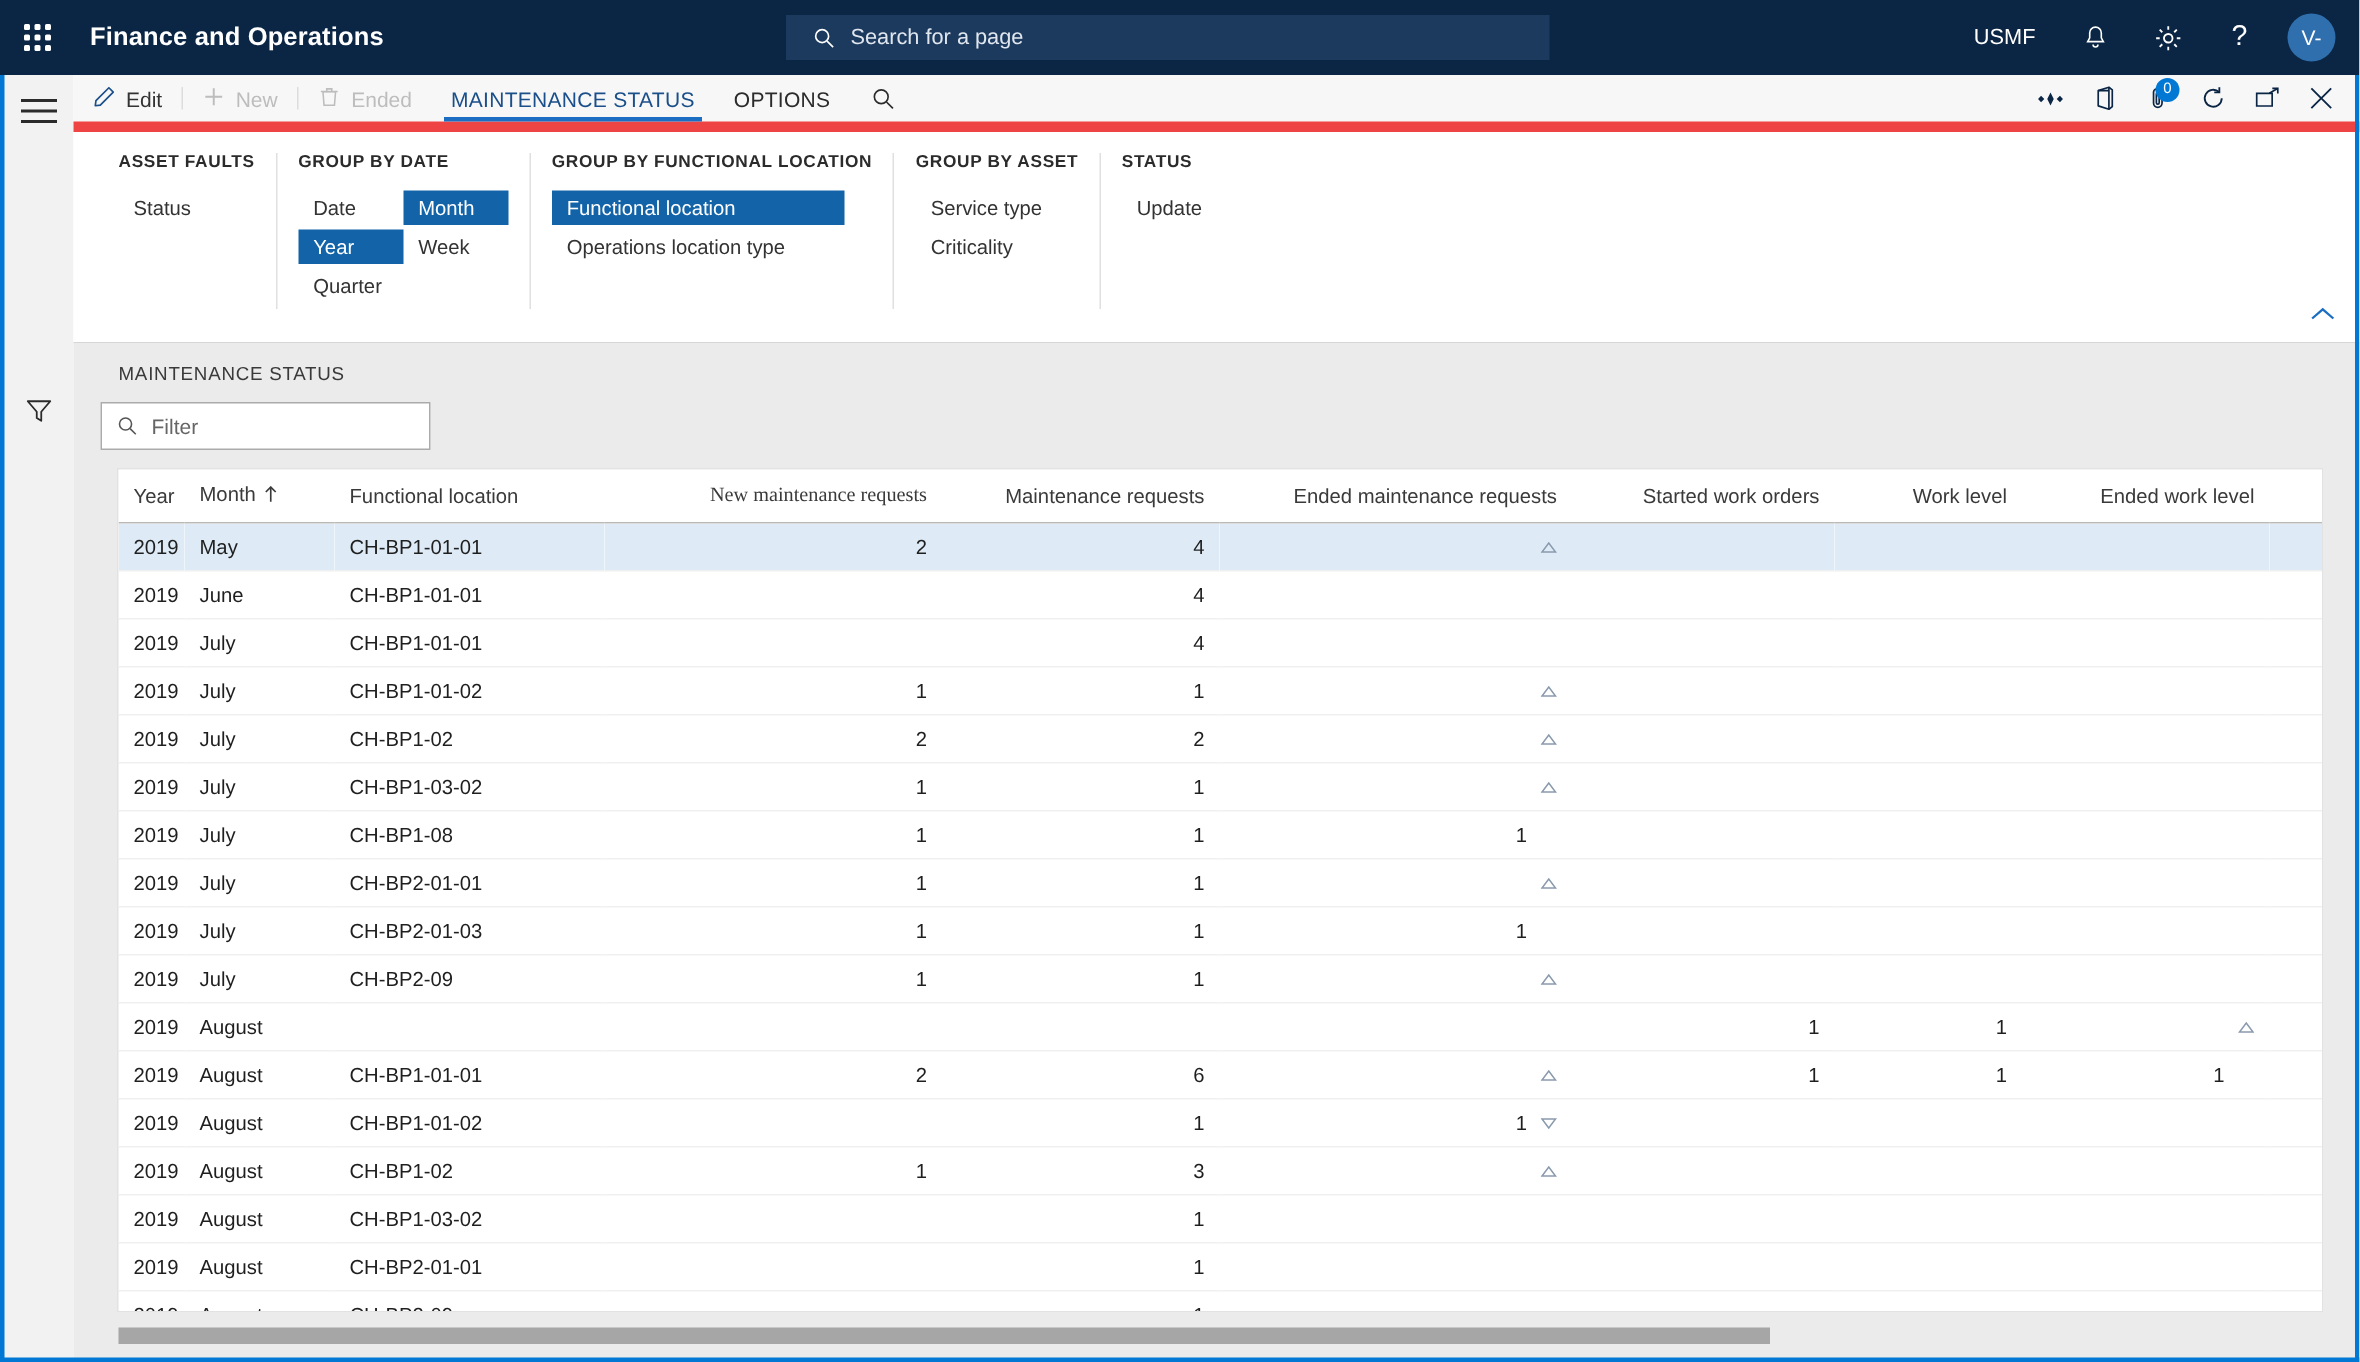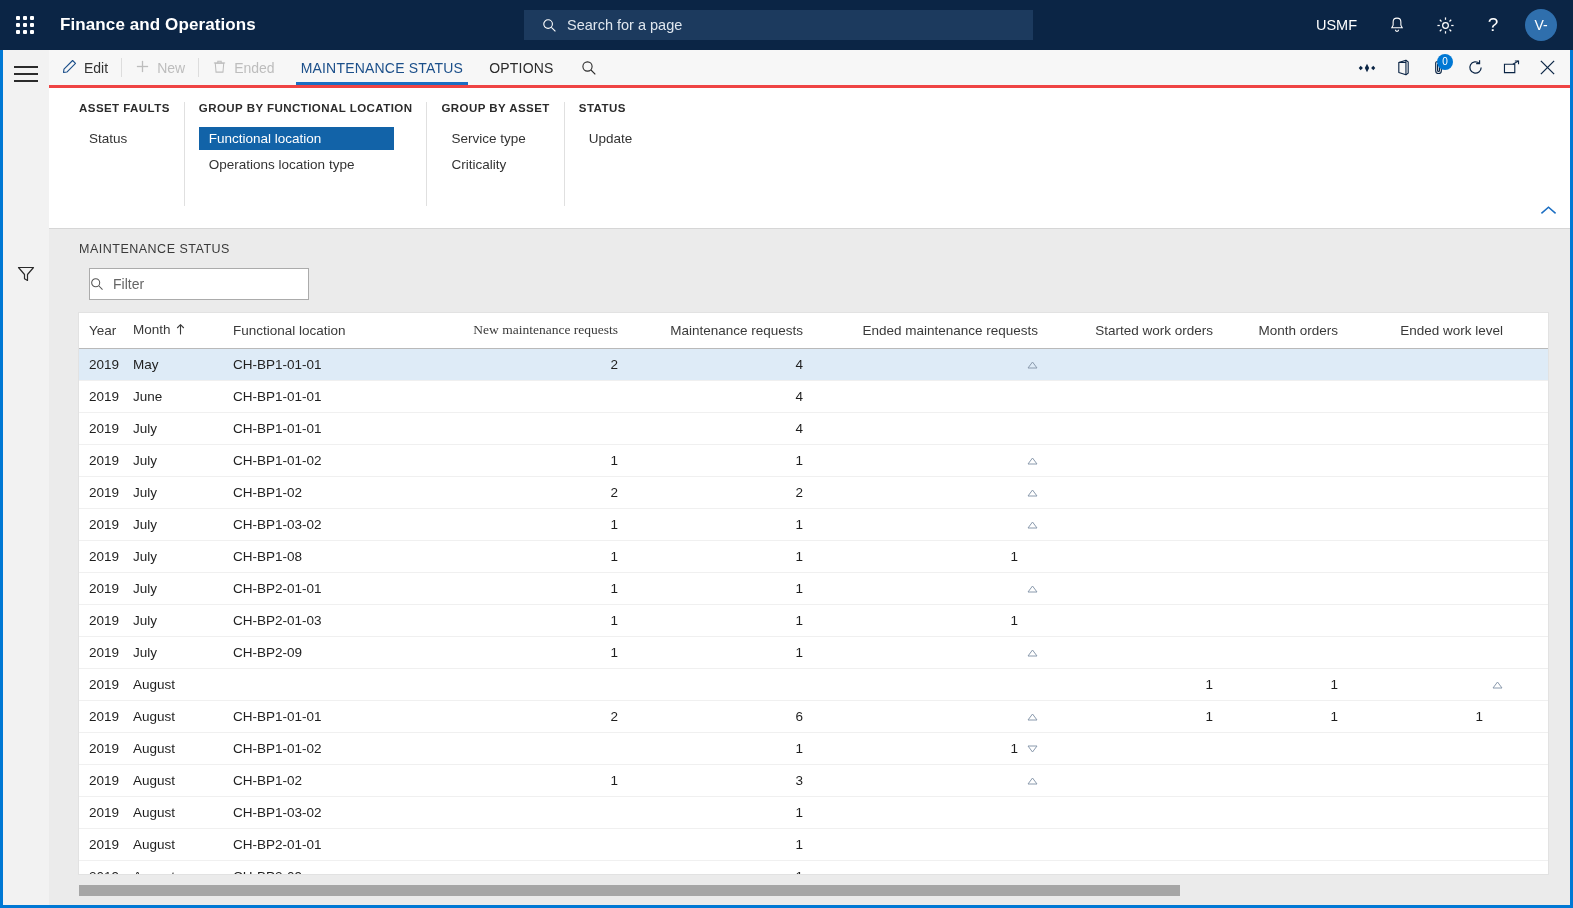--- a/index.html
+++ b/index.html
@@ -84,21 +84,21 @@
   .funnel {
     position:absolute; left: 14px; top: 215px;
     cursor:pointer;
   }
 
   
   .cmdbar {
     position:absolute; left: 49px; top: 50px;
     width: 1524px; height: 38px;
     background: #f7f7f7;
-    border-bottom: 3px solid #ef4444;
+    border-bottom: 7px solid #ef4444;
     display:flex; align-items:stretch;
   }
   .cmd-btn {
     display:flex; align-items:center; gap:7px;
     padding: 0 13px; font-size: 14px; color:#333; cursor:pointer;
     white-space: nowrap;
   }
   .cmd-btn.disabled { color:#bdbdbd; cursor:default; }
   .cmd-sep { width:1px; background:#dddddd; margin: 8px 0; }
   .tab {
@@ -159,24 +159,24 @@
   .content {
     position:absolute; left: 49px; top: 229px;
     width: 1524px; height: 679px;
     background: #ebebeb;
   }
   .grid-caption {
     position:absolute; left: 30px; top: 13px;
     font-size: 12.5px; color:#3a3a3a; letter-spacing:.5px;
   }
   .filter-input {
-    position:absolute; left: 40px; top: 39px;
+    position:absolute; left: 18px; top: 39px;
     width: 220px; height: 32px;
     background:#fff; border: 1px solid #ababab;
-    display:flex; align-items:center; padding-left: 0;
+    display:flex; align-items:center; padding-left: 10px;
     cursor: text;
   }
   .filter-input .mag { margin-right: 9px; display:flex; }
   .filter-ph { font-size: 14px; color:#666; }
 
   .grid {
     position:absolute; left: 29px; top: 83px;
     width: 1471px; height: 563px;
     background:#ffffff;
     border: 1px solid #e2e2e2;
@@ -383,20 +383,34 @@
     </div>
   </div>
 
   <div class="grouppanel">
     <div class="gp-inner" id="gp-inner">
         <div class="gp-col">
           <div class="gp-head">ASSET FAULTS</div>
           <div class="gp-items">
             <div class="gp-coltrack">
               <div class="gp-item">Status</div>
+            </div>
+          </div>
+        </div>
+        <div class="gp-col">
+          <div class="gp-head">GROUP BY DATE</div>
+          <div class="gp-items">
+            <div class="gp-coltrack">
+              <div class="gp-item">Date</div>
+              <div class="gp-item selected">Year</div>
+              <div class="gp-item">Quarter</div>
+            </div>
+            <div class="gp-coltrack">
+              <div class="gp-item selected">Month</div>
+              <div class="gp-item">Week</div>
             </div>
           </div>
         </div>
         <div class="gp-col">
           <div class="gp-head">GROUP BY FUNCTIONAL LOCATION</div>
           <div class="gp-items">
             <div class="gp-coltrack">
               <div class="gp-item selected wide">Functional location</div>
               <div class="gp-item wide">Operations location type</div>
             </div>
@@ -447,21 +461,21 @@
               <th class="" style="width: 44px;"><span>Year</span></th>
               <th class="" style="width: 100px;"><span>Month</span><span class="sortarrow"><svg width="9" height="11" viewBox="0 0 9 11">
                     <line x1="4.5" y1="10.5" x2="4.5" y2="1" stroke="#3a3a3a" stroke-width="1.1"></line>
                     <path d="M1.2 4 4.5 0.7 7.8 4" fill="none" stroke="#3a3a3a" stroke-width="1.1"></path>
                   </svg></span></th>
               <th class="" style="width: 180px;"><span>Functional location</span></th>
               <th class="num" style="width: 225px; font-family: Liberation Serif, serif;"><span>New maintenance requests</span></th>
               <th class="num" style="width: 185px;"><span>Maintenance requests</span></th>
               <th class="num" style="width: 235px;"><span>Ended maintenance requests</span></th>
               <th class="num" style="width: 175px;"><span>Started work orders</span></th>
-              <th class="num" style="width: 125px;"><span>Month orders</span></th>
+              <th class="num" style="width: 125px;"><span>Work level</span></th>
               <th class="num" style="width: 165px;"><span>Ended work level</span></th>
               <th class="num" style="width: 110px;"></th>
             </tr>
           </thead>
         <tbody id="grid-body">
             <tr class="selected">
               <td class="" style="width: 44px;">2019</td>
               <td class="" style="width: 100px;">May</td>
               <td class="" style="width: 180px;">CH-BP1-01-01</td>
               <td class="num" style="width: 225px;">2</td>

